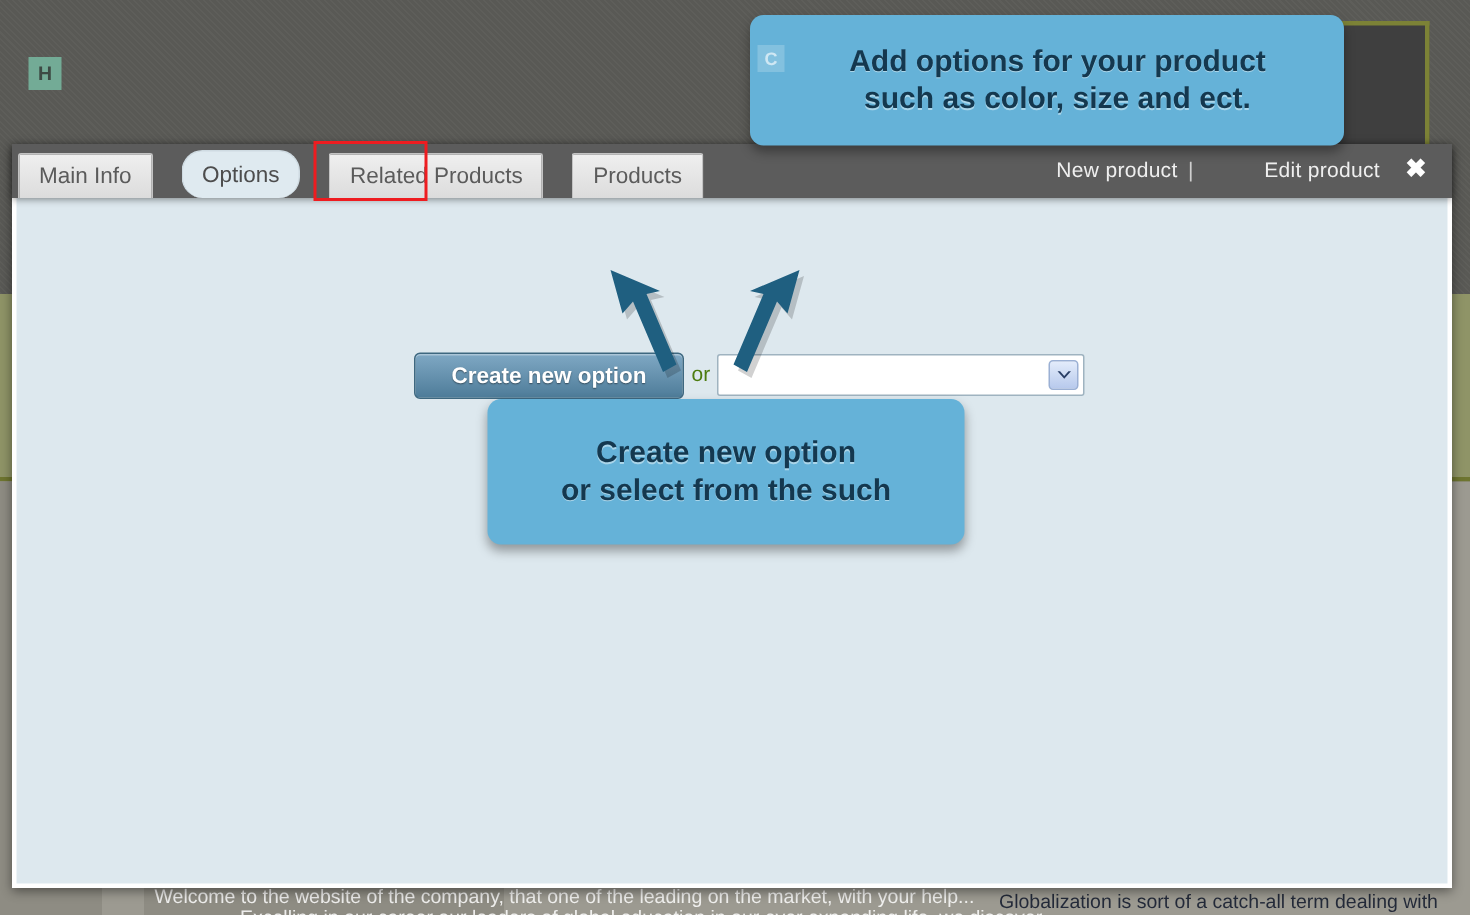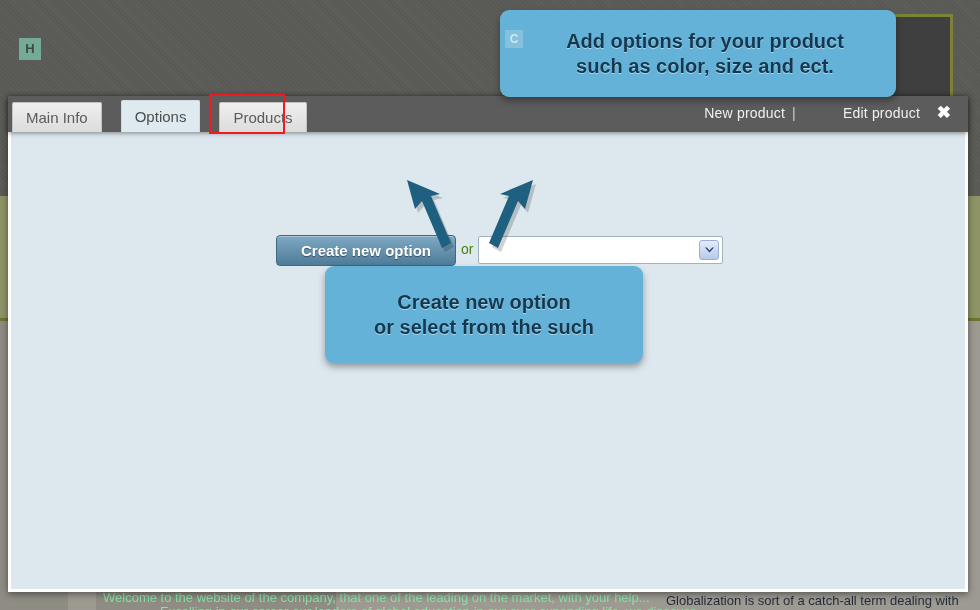--- a/index.html
+++ b/index.html
@@ -43,21 +43,21 @@
     position:absolute; left:0; top:321px; width:980px; height:289px;
     background:#9c9a91;
   }
   .bg-col{ position:absolute; background:#8e8c83; }
   .bg-text{
     position:absolute;
     font:13px "Liberation Sans", sans-serif;
     color:#0f172a; white-space:nowrap;
     opacity:.85;
   }
-  .bg-text.blurry{ color:#86efac; }
+  .bg-text.blurry{ color:#ffffff; }
 
   
   #modal{
     position:absolute; left:8px; top:96px; width:960px; height:496px;
     background:#dde8ee;
     border:3px solid #ffffff;
     border-top:none;
     box-shadow:0 2px 7px rgba(0,0,0,.45);
   }
   .modal-header{
@@ -90,20 +90,21 @@
     color:#5b5b5b;
     line-height:30px;
     cursor:pointer;
     border-radius:2px 2px 0 0;
   }
   .tab.active{
     background:#dfeaf0;
     color:#4d4d4d;
     height:32px; line-height:32px;
     border-color:#cfdbe2;
+    border-radius:14px;
   }
   .tab-highlight{
     position:absolute; left:209px; top:94px; width:76px; height:40px;
     border:2px solid #ee1c20;
     pointer-events:none;
   }
 
   
   .create-btn{
     position:absolute; left:265px; top:139px; width:180px; height:31px;
@@ -201,20 +202,21 @@
 <div class="modal-header">
   <span class="hdr-right">
     <span class="lnk">New product</span><span class="sep">|</span><span class="lnk">Edit product</span>
   </span>
   <span class="close-x">✖</span>
 </div>
 
 <div class="tabs">
   <div class="tab">Main Info</div>
   <div class="tab active">Options</div>
+  <div class="tab">Related Products</div>
   <div class="tab">Products</div>
 </div>
 <div class="tab-highlight"></div>
 
 <div class="callout" id="tooltip-top">
   <div class="ct">
     <span>Add options for your product</span><br>
     <span>such as color, size and ect.</span>
   </div>
 </div>

